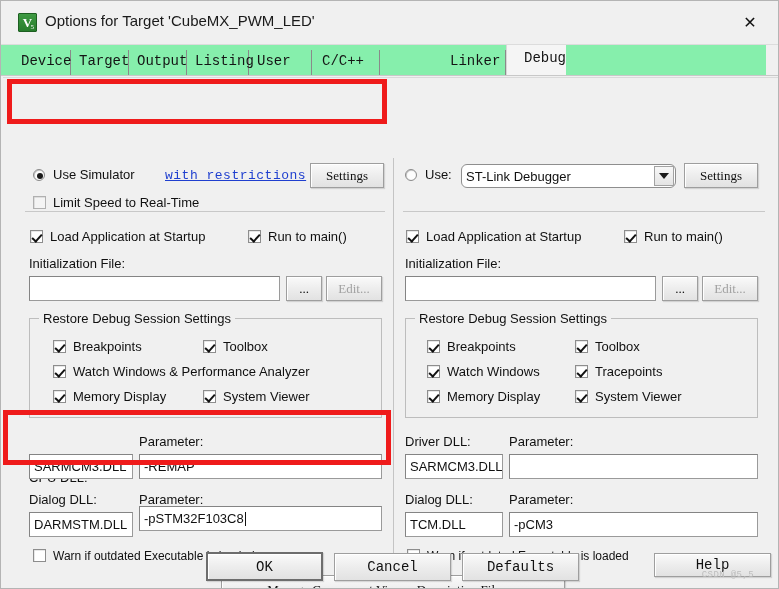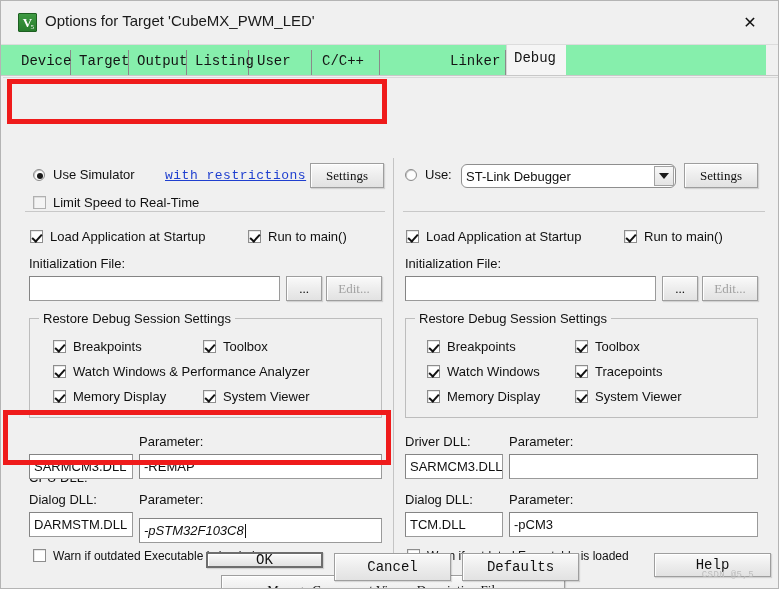--- a/index.html
+++ b/index.html
@@ -67,20 +67,21 @@
     padding-top: 3px;
     text-align: left;
     border-right: 1px solid #8a8a8a;
   }
   #tabstrip .tab.active {
     top: 0px; height: 31px;
     padding-top: 5px;
     background: #f5f5f5;
     border-right: none;
     border-left: 1px solid #d7d7d7;
+    text-align: right;
   }
   #tabstrip .tabline {
     position:absolute; left:0; top:30px; width:779px; height:1px;
     background:#c8c8c8;
   }
 
   
   #content {
     position: absolute; left: 2px; top: 76px; width: 775px; height: 459px;
     background: #f0f0f0;
@@ -299,21 +300,21 @@
     <div class="lbl" style="left:220px; top:311px;">System Viewer</div>
 
     <div class="lbl" style="left:26px; top:356px;margin-top:36px;">CPU DLL:</div>
     <div class="lbl" style="left:136px; top:356px;">Parameter:</div>
     <div class="txtbox" style="left:26px; top:376px; width:104px; height:25px;">SARMCM3.DLL</div>
     <div class="txtbox" style="left:136px; top:376px; width:243px; height:25px;">-REMAP</div>
 
     <div class="lbl" style="left:26px; top:414px;">Dialog DLL:</div>
     <div class="lbl" style="left:136px; top:414px;">Parameter:</div>
     <div class="txtbox" style="left:26px; top:434px; width:104px; height:25px;">DARMSTM.DLL</div>
-    <div class="txtbox caret" style="left:136px; top:440px; width:243px; height:25px;font-style:italic;">-pSTM32F103C8</div>
+    <div class="txtbox caret" style="left:136px; top:428px; width:243px; height:25px;">-pSTM32F103C8</div>
 
     <div class="chk" style="left:30px; top:471px;"></div>
     <div class="lbl small" style="left:50px; top:471px;">Warn if outdated Executable is loaded</div>
 
     <div class="radio" style="left:402px; top:91px;"></div>
     <div class="lbl" style="left:422px; top:89px;">Use:</div>
     <div class="combo" style="left:458px; top:86px; width:215px; height:24px;border-radius:6px;">ST-Link Debugger
       <span class="arrowbox">
           <i></i>
         </span>
@@ -356,21 +357,21 @@
     <div class="txtbox" style="left:402px; top:434px; width:98px; height:25px;">TCM.DLL</div>
     <div class="txtbox" style="left:506px; top:434px; width:249px; height:25px;">-pCM3</div>
 
     <div class="chk" style="left:404px; top:471px;"></div>
     <div class="lbl small" style="left:424px; top:471px;">Warn if outdated Executable is loaded</div>
 
     <div class="btn" style="left:218px; top:497px; width:344px; height:29px;">Manage Component Viewer Description Files ...</div>
 
   </div>
 
-  <div class="btn mono default" style="left:205px; top:551px; width:117px; height:16px;">OK</div>
+  <div class="btn mono default" style="left:205px; top:551px; width:117px; height:29px;">OK</div>
   <div class="btn mono" style="left:333px; top:552px; width:117px; height:28px;">Cancel</div>
   <div class="btn mono" style="left:461px; top:552px; width:117px; height:28px;">Defaults</div>
   <div class="btn mono" style="left:653px; top:552px; width:117px; height:24px;">Help</div>
 
   <div id="watermark">CSDN @5,5</div>
 
   <div class="redbox" style="left:6px;  top:78px;  width:380px; height:45px;"></div>
   <div class="redbox" style="left:2px;  top:409px; width:388px; height:55px;"></div>
 
 </div>

